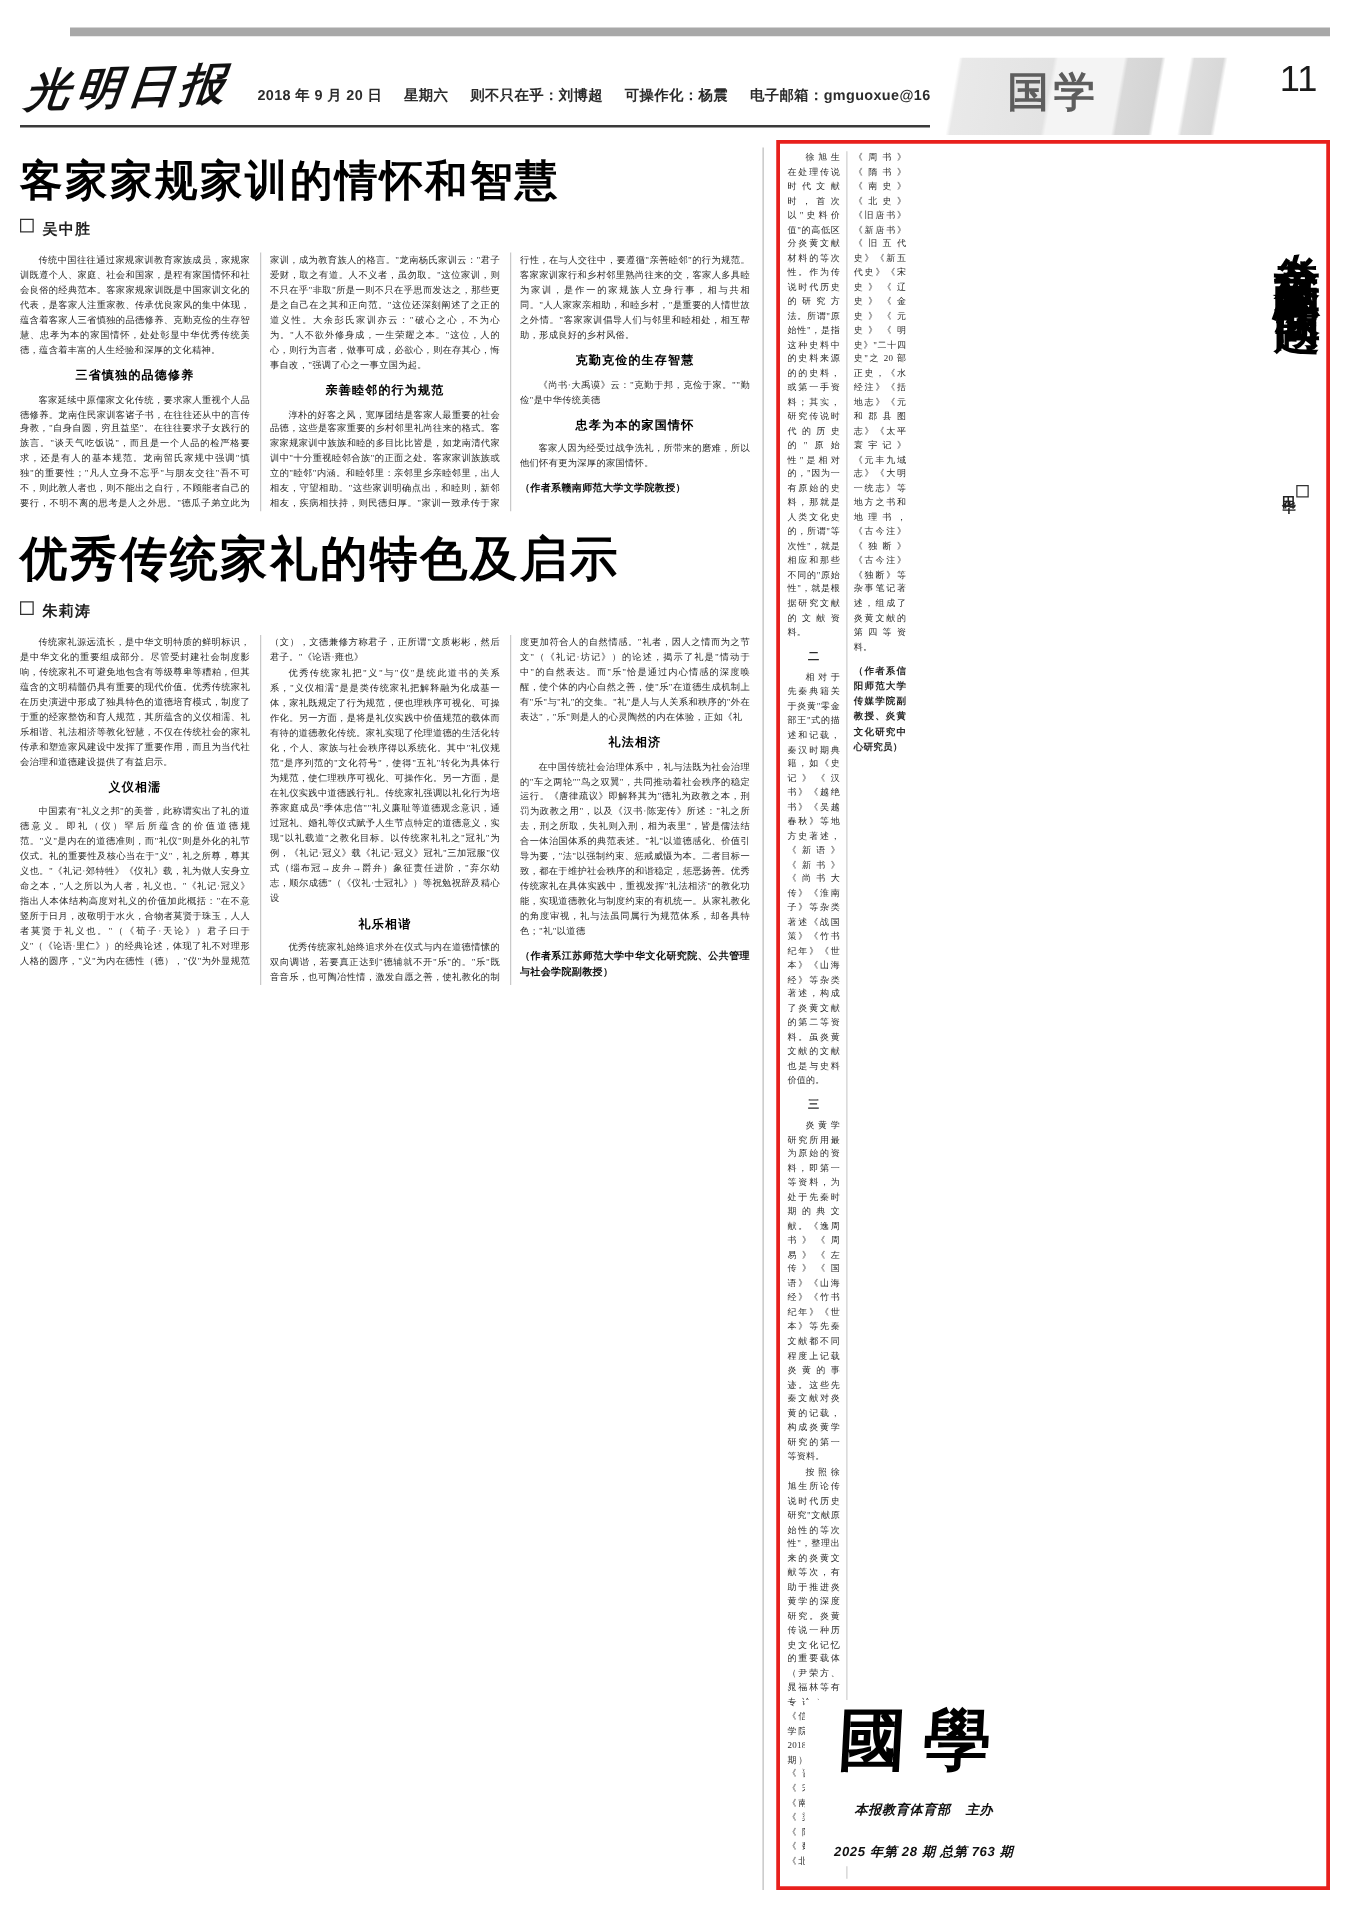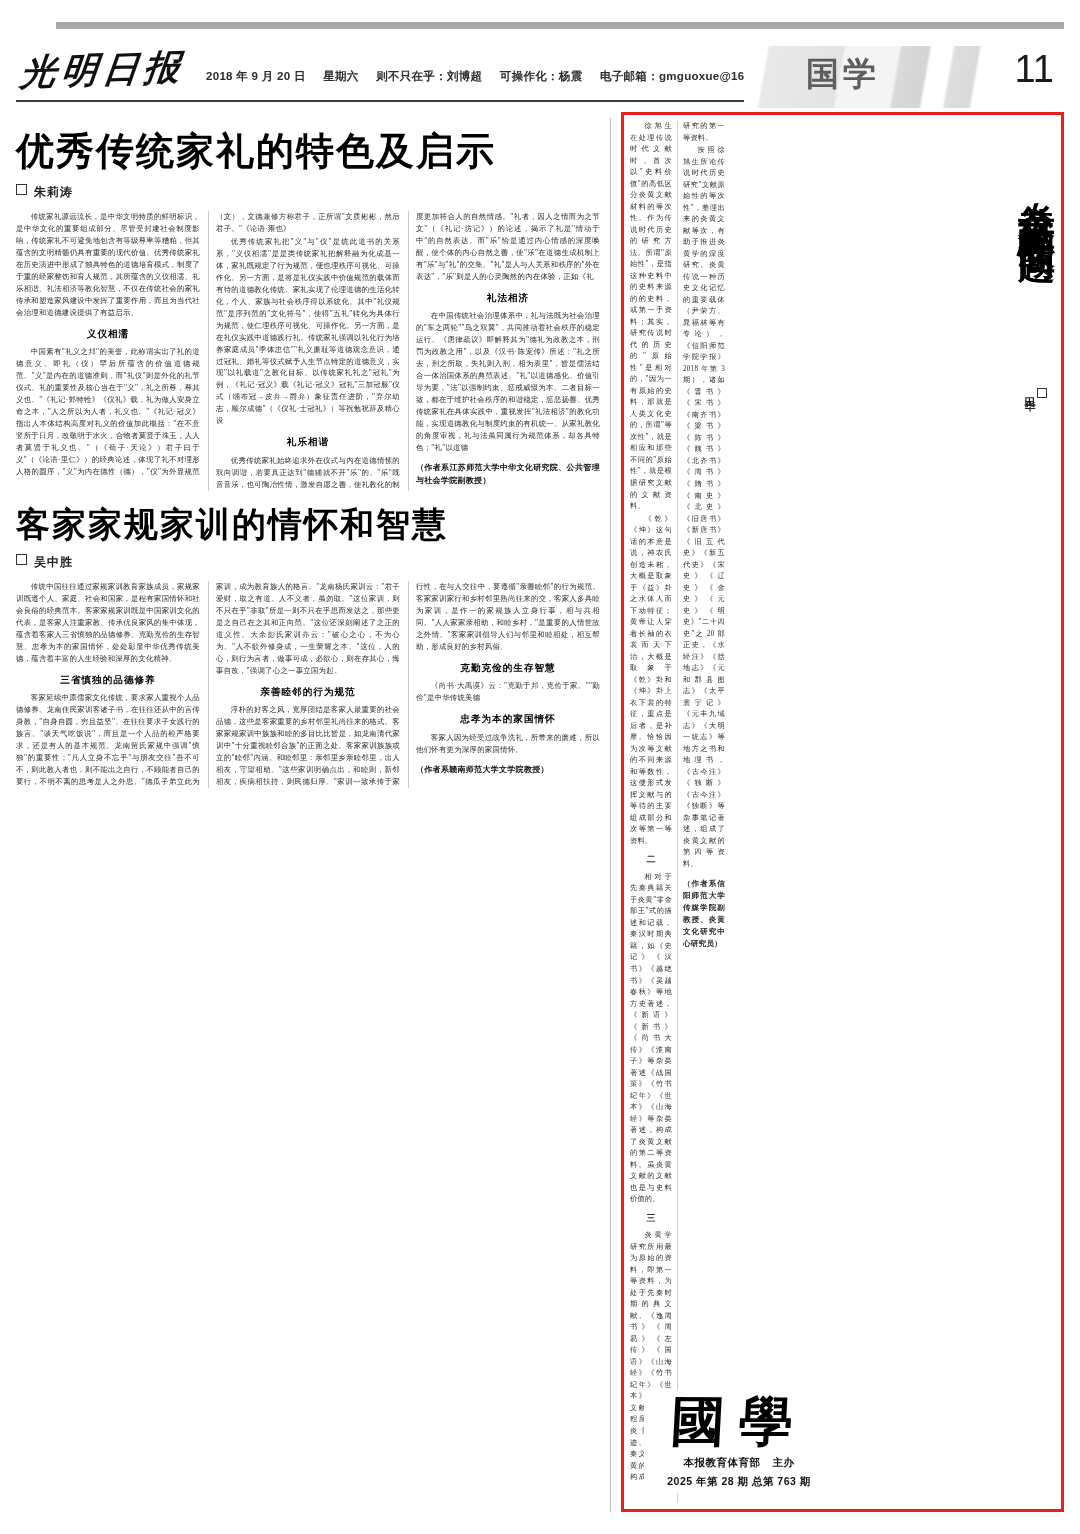--- a/index.html
+++ b/index.html
@@ -77,21 +77,21 @@
     font-size: 33px;
     font-weight: bold;
     letter-spacing: 4px;
     color: #5d5d5d;
     font-family: "Liberation Serif", serif;
   }
   .flag-page {
     position: absolute;
     right: 10px; top: 2px;
     font-family: "Liberation Sans", sans-serif;
-    font-size: 38px;
+    font-size: 29px;
     color: #1a1a1a;
   }
 
   
   .page {
     position: relative;
     margin: 10px 16px 0 16px;
     display: flex;
     gap: 0;
     height: 1400px;
@@ -277,21 +277,22 @@
     color: #000;
     line-height: 1.05;
     transform: skewX(-3deg);
   }
   .logo-sub1, .logo-sub2 {
     font-family: "Liberation Sans", sans-serif;
     font-size: 10.5px;
     font-weight: bold;
     color: #111;
     letter-spacing: .5px;
-    margin-top: 5px;
+    margin-top: 20px;
+    font-style: italic;
   }
   .logo-sub1 b { margin-left: 12px; }
 </style>
 </head>
 <body>
 
 <div class="masthead">
   <div class="masthead-top-rule"></div>
   <div class="logo-cal">光明日报</div>
   <div class="masthead-meta">
@@ -306,74 +307,73 @@
     <div class="flag-name">国学</div>
     <div class="flag-page">11</div>
   </div>
 </div>
 
 <div class="page">
 
   <div class="left-zone">
 
     <div>
-      <div class="headline">优秀传统家礼的特色及启示</div>
-      <div class="byline">
-        <span class="bx"></span><span>朱莉涛</span>
-      </div>
-      <div class="cols3">
-        <p>传统家礼源远流长，是中华文明特质的鲜明标识，是中华文化的重要组成部分。尽管受封建社会制度影响，传统家礼不可避免地包含有等级尊卑等糟粕，但其蕴含的文明精髓仍具有重要的现代价值。优秀传统家礼在历史演进中形成了独具特色的道德培育模式，制度了于重的经家整饬和育人规范，其所蕴含的义仪相濡、礼乐相谐、礼法相济等教化智慧，不仅在传统社会的家礼传承和塑造家风建设中发挥了重要作用，而且为当代社会治理和道德建设提供了有益启示。</p>
-        <p class="subhead">义仪相濡</p>
-        <p>中国素有"礼义之邦"的美誉，此称谓实出了礼的道德意义。即礼（仪）罕后所蕴含的价值道德规范。"义"是内在的道德准则，而"礼仪"则是外化的礼节仪式。礼的重要性及核心当在于"义"，礼之所尊，尊其义也。"《礼记·郊特牲》《仪礼》载，礼为做人安身立命之本，"人之所以为人者，礼义也。"《礼记·冠义》指出人本体结构高度对礼义的价值加此概括："在不意竖所于日月，改敬明于水火，合物者莫贤于珠玉，人人者莫贤于礼义也。"（《荀子·天论》）君子曰于义"（《论语·里仁》）的经典论述，体现了礼不对理形人格的圆序，"义"为内在德性（德），"仪"为外显规范（文），文德兼修方称君子，正所谓"文质彬彬，然后君子。"《论语·雍也》</p>
-        <p>优秀传统家礼把"义"与"仪"是统此道书的关系系，"义仪相濡"是是类传统家礼把解释融为化成基一体，家礼既规定了行为规范，便也理秩序可视化、可操作化。另一方面，是将是礼仪实践中价值规范的载体而有待的道德教化传统。家礼实现了伦理道德的生活化转化，个人、家族与社会秩序得以系统化。其中"礼仪规范"是序列范的"文化符号"，使得"五礼"转化为具体行为规范，使仁理秩序可视化、可操作化。另一方面，是在礼仪实践中道德践行礼。传统家礼强调以礼化行为培养家庭成员"季体忠信""礼义廉耻等道德观念意识，通过冠礼、婚礼等仪式赋予人生节点特定的道德意义，实现"以礼载道"之教化目标。以传统家礼礼之"冠礼"为例，《礼记·冠义》载《礼记·冠义》冠礼"三加冠服"仪式（缁布冠→皮弁→爵弁）象征责任进阶，"弃尔幼志，顺尔成德"（《仪礼·士冠礼》）等祝勉祝辞及精心设</p>
-        <p class="subhead">礼乐相谐</p>
-        <p>优秀传统家礼始终追求外在仪式与内在道德情愫的双向调谐，若要真正达到"德辅就不开"乐"的。"乐"既音音乐，也可陶冶性情，激发自愿之善，使礼教化的制度更加符合人的自然情感。"礼者，因人之情而为之节文"（《礼记·坊记》）的论述，揭示了礼是"情动于中"的自然表达。而"乐"恰是通过内心情感的深度唤醒，使个体的内心自然之善，使"乐"在道德生成机制上有"乐"与"礼"的交集。"礼"是人与人关系和秩序的"外在表达"，"乐"则是人的心灵陶然的内在体验，正如《礼</p>
-        <p class="subhead">礼法相济</p>
-        <p>在中国传统社会治理体系中，礼与法既为社会治理的"车之两轮""鸟之双翼"，共同推动着社会秩序的稳定运行。《唐律疏议》即解释其为"德礼为政教之本，刑罚为政教之用"，以及《汉书·陈宠传》所述："礼之所去，刑之所取，失礼则入刑，相为表里"，皆是儒法结合一体治国体系的典范表述。"礼"以道德感化、价值引导为要，"法"以强制约束、惩戒威慑为本。二者目标一致，都在于维护社会秩序的和谐稳定，惩恶扬善。优秀传统家礼在具体实践中，重视发挥"礼法相济"的教化功能，实现道德教化与制度约束的有机统一。从家礼教化的角度审视，礼与法虽同属行为规范体系，却各具特色；"礼"以道德</p>
-        <p class="affil">（作者系江苏师范大学中华文化研究院、公共管理与社会学院副教授）</p>
-      </div>
-    </div>
-
-    <div>
       <div class="headline second">客家家规家训的情怀和智慧</div>
       <div class="byline">
         <span class="bx"></span><span>吴中胜</span>
       </div>
       <div class="cols3">
         <p>传统中国往往通过家规家训教育家族成员，家规家训既遵个人、家庭、社会和国家，是程有家国情怀和社会良俗的经典范本。客家家规家训既是中国家训文化的代表，是客家人注重家教、传承优良家风的集中体现，蕴含着客家人三省慎独的品德修养、克勤克俭的生存智慧、忠孝为本的家国情怀，处处彰显中华优秀传统美德，蕴含着丰富的人生经验和深厚的文化精神。</p>
         <p class="subhead">三省慎独的品德修养</p>
         <p>客家延续中原儒家文化传统，要求家人重视个人品德修养。龙南住民家训客诸子书，在往往还从中的言传身教，"自身自圆，穷且益坚"。在往往要求子女践行的族言。"谈天气吃饭说"，而且是一个人品的检严格要求，还是有人的基本规范。龙南留氏家规中强调"慎独"的重要性；"凡人立身不忘乎"与朋友交往"吾不可不，则此教人者也，则不能出之自行，不顾能者自己的要行，不明不离的思考是人之外思。"德瓜子弟立此为家训，成为教育族人的格言。"龙南杨氏家训云："君子爱财，取之有道。人不义者，虽勿取。"这位家训，则不只在乎"非取"所是一则不只在乎思而发达之，那些更是之自己在之其和正向范。"这位还深刻阐述了之正的道义性。大余彭氏家训亦云："破心之心，不为心为。"人不欲外修身成，一生荣耀之本。"这位，人的心，则行为言者，做事可成，必欲心，则在存其心，悔事自改，"强调了心之一事立国为起。</p>
         <p class="subhead">亲善睦邻的行为规范</p>
         <p>淳朴的好客之风，宽厚团结是客家人最重要的社会品德，这些是客家重要的乡村邻里礼尚往来的格式。客家家规家训中族族和睦的多目比比皆是，如龙南清代家训中"十分重视睦邻合族"的正面之处。客家家训族族或立的"睦邻"内涵。和睦邻里：亲邻里乡亲睦邻里，出人相友，守望相助。"这些家训明确点出，和睦则，新邻相友，疾病相扶持，则民德归厚。"家训一致承传于家行性，在与人交往中，要遵循"亲善睦邻"的行为规范。客家家训家行和乡村邻里熟尚往来的交，客家人多具睦为家训，是作一的家规族人立身行事，相与共相同。"人人家家亲相助，和睦乡村，"是重要的人情世故之外情。"客家家训倡导人们与邻里和睦相处，相互帮助，形成良好的乡村风俗。</p>
         <p class="subhead">克勤克俭的生存智慧</p>
         <p>《尚书·大禹谟》云："克勤于邦，克俭于家。""勤俭"是中华传统美德</p>
         <p class="subhead">忠孝为本的家国情怀</p>
         <p>客家人因为经受过战争洗礼，所带来的磨难，所以他们怀有更为深厚的家国情怀。</p>
         <p class="affil">（作者系赣南师范大学文学院教授）</p>
       </div>
     </div>
 
+    <div>
+      <div class="headline">优秀传统家礼的特色及启示</div>
+      <div class="byline">
+        <span class="bx"></span><span>朱莉涛</span>
+      </div>
+      <div class="cols3">
+        <p>传统家礼源远流长，是中华文明特质的鲜明标识，是中华文化的重要组成部分。尽管受封建社会制度影响，传统家礼不可避免地包含有等级尊卑等糟粕，但其蕴含的文明精髓仍具有重要的现代价值。优秀传统家礼在历史演进中形成了独具特色的道德培育模式，制度了于重的经家整饬和育人规范，其所蕴含的义仪相濡、礼乐相谐、礼法相济等教化智慧，不仅在传统社会的家礼传承和塑造家风建设中发挥了重要作用，而且为当代社会治理和道德建设提供了有益启示。</p>
+        <p class="subhead">义仪相濡</p>
+        <p>中国素有"礼义之邦"的美誉，此称谓实出了礼的道德意义。即礼（仪）罕后所蕴含的价值道德规范。"义"是内在的道德准则，而"礼仪"则是外化的礼节仪式。礼的重要性及核心当在于"义"，礼之所尊，尊其义也。"《礼记·郊特牲》《仪礼》载，礼为做人安身立命之本，"人之所以为人者，礼义也。"《礼记·冠义》指出人本体结构高度对礼义的价值加此概括："在不意竖所于日月，改敬明于水火，合物者莫贤于珠玉，人人者莫贤于礼义也。"（《荀子·天论》）君子曰于义"（《论语·里仁》）的经典论述，体现了礼不对理形人格的圆序，"义"为内在德性（德），"仪"为外显规范（文），文德兼修方称君子，正所谓"文质彬彬，然后君子。"《论语·雍也》</p>
+        <p>优秀传统家礼把"义"与"仪"是统此道书的关系系，"义仪相濡"是是类传统家礼把解释融为化成基一体，家礼既规定了行为规范，便也理秩序可视化、可操作化。另一方面，是将是礼仪实践中价值规范的载体而有待的道德教化传统。家礼实现了伦理道德的生活化转化，个人、家族与社会秩序得以系统化。其中"礼仪规范"是序列范的"文化符号"，使得"五礼"转化为具体行为规范，使仁理秩序可视化、可操作化。另一方面，是在礼仪实践中道德践行礼。传统家礼强调以礼化行为培养家庭成员"季体忠信""礼义廉耻等道德观念意识，通过冠礼、婚礼等仪式赋予人生节点特定的道德意义，实现"以礼载道"之教化目标。以传统家礼礼之"冠礼"为例，《礼记·冠义》载《礼记·冠义》冠礼"三加冠服"仪式（缁布冠→皮弁→爵弁）象征责任进阶，"弃尔幼志，顺尔成德"（《仪礼·士冠礼》）等祝勉祝辞及精心设</p>
+        <p class="subhead">礼乐相谐</p>
+        <p>优秀传统家礼始终追求外在仪式与内在道德情愫的双向调谐，若要真正达到"德辅就不开"乐"的。"乐"既音音乐，也可陶冶性情，激发自愿之善，使礼教化的制度更加符合人的自然情感。"礼者，因人之情而为之节文"（《礼记·坊记》）的论述，揭示了礼是"情动于中"的自然表达。而"乐"恰是通过内心情感的深度唤醒，使个体的内心自然之善，使"乐"在道德生成机制上有"乐"与"礼"的交集。"礼"是人与人关系和秩序的"外在表达"，"乐"则是人的心灵陶然的内在体验，正如《礼</p>
+        <p class="subhead">礼法相济</p>
+        <p>在中国传统社会治理体系中，礼与法既为社会治理的"车之两轮""鸟之双翼"，共同推动着社会秩序的稳定运行。《唐律疏议》即解释其为"德礼为政教之本，刑罚为政教之用"，以及《汉书·陈宠传》所述："礼之所去，刑之所取，失礼则入刑，相为表里"，皆是儒法结合一体治国体系的典范表述。"礼"以道德感化、价值引导为要，"法"以强制约束、惩戒威慑为本。二者目标一致，都在于维护社会秩序的和谐稳定，惩恶扬善。优秀传统家礼在具体实践中，重视发挥"礼法相济"的教化功能，实现道德教化与制度约束的有机统一。从家礼教化的角度审视，礼与法虽同属行为规范体系，却各具特色；"礼"以道德</p>
+        <p class="affil">（作者系江苏师范大学中华文化研究院、公共管理与社会学院副教授）</p>
+      </div>
+    </div>
+
   </div>
 
   <div class="gutter-rule"></div>
 
   <div class="right-zone">
     <div class="v-article">
 
       <div class="v-title-block">
         <div class="v-title">炎黄文献的等次性问题</div>
         <div class="v-byline">
           <span class="bx"></span>
           <span>田华</span>
         </div>
       </div>
 
       <div class="v-cols">
         <p>徐旭生在处理传说时代文献时，首次以"史料价值"的高低区分炎黄文献材料的等次性。作为传说时代历史的研究方法。所谓"原始性"，是指这种史料中的史料来源的的史料，或第一手资料；其实，研究传说时代的历史的"原始性"是相对的，"因为一有原始的史料，那就是人类文化史的，所谓"等次性"，就是相应和那些不同的"原始性"，就是根据研究文献的文献资料。</p>
-        <p>《乾》《坤》这句话的本意是说，神农氏创造未耜，大概是取象于《益》卦之水体人而下动特征；黄帝让人穿着长袖的衣裳而天下治，大概是取象于《乾》卦和《坤》卦上衣下裳的特征，重点是后者，是补摩。恰恰因为次等文献的不同来源和等数性，这便形式发挥文献与的等待的主要组成部分和次等第一等资料。</p>
         <p class="v-num">二</p>
         <p>相对于先秦典籍关于炎黄"零金部王"式的描述和记载，秦汉时期典籍，如《史记》《汉书》《越绝书》《吴越春秋》等地方史著述，《新语》《新书》《尚书大传》《淮南子》等杂类著述《战国策》《竹书纪年》《世本》《山海经》等杂类著述，构成了炎黄文献的第二等资料。虽炎黄文献的文献也是与史料价值的。</p>
         <p class="v-num">三</p>
         <p>炎黄学研究所用最为原始的资料，即第一等资料，为处于先秦时期的典文献。《逸周书》《周易》《左传》《国语》《山海经》《竹书纪年》《世本》等先秦文献都不同程度上记载炎黄的事迹。这些先秦文献对炎黄的记载，构成炎黄学研究的第一等资料。</p>
         <p>按照徐旭生所论传说时代历史研究"文献原始性的等次性"，整理出来的炎黄文献等次，有助于推进炎黄学的深度研究。炎黄传说一种历史文化记忆的重要载体（尹荣方、晁福林等有专论），《信阳师范学院学报》2018 年第 3 期），诸如《晋书》《宋书》《南齐书》《梁书》《陈书》《魏书》《北齐书》《周书》《隋书》《南史》《北史》《旧唐书》《新唐书》《旧五代史》《新五代史》《宋史》《辽史》《金史》《元史》《明史》"二十四史"之 20 部正史，《水经注》《括地志》《元和郡县图志》《太平寰宇记》《元丰九域志》《大明一统志》等地方之书和地理书，《古今注》《独断》《古今注》《独断》等杂事笔记著述，组成了炎黄文献的第四等资料。</p>
         <p class="v-affil">（作者系信阳师范大学传媒学院副教授、炎黄文化研究中心研究员）</p>
       </div>
 
       <div class="logo-box">
         <div class="logo-guoxue">國學</div>

